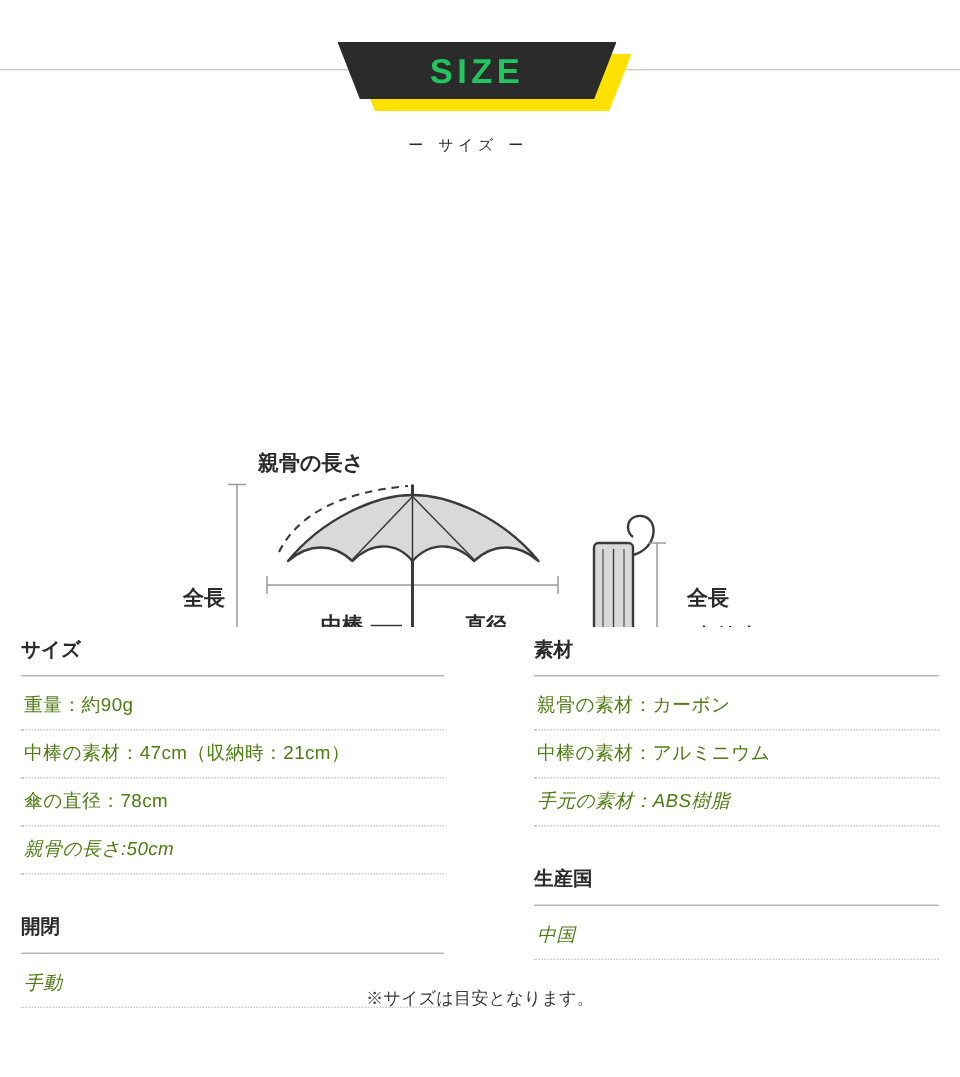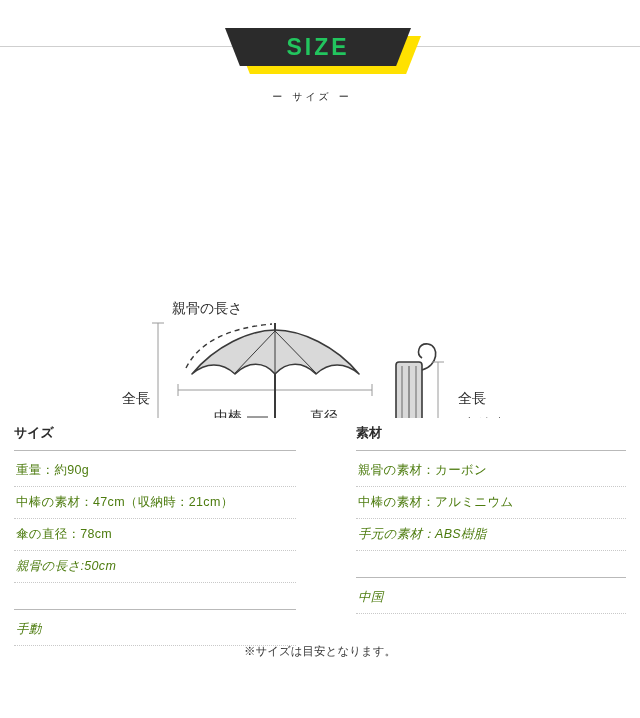--- a/index.html
+++ b/index.html
@@ -68,20 +68,21 @@
     color: #2b2b2b;
     margin-top: 12px;
   }
   .subtitle .dash { color: #2b2b2b; padding: 0 7px; }
 
   
   .illustration {
     position: relative;
     width: 522px;
     height: 300px;
+    font-weight: bold;
   }
   .illustration svg { display: block; }
 
   
   .specs {
     position: absolute;
     top: 424px;
     left: 0;
     width: 640px;
     display: flex;
@@ -108,21 +109,21 @@
     color: #4d7c0f;
     padding: 7px 2px 7px 2px;
     border-bottom: 1px dotted #c9c9c9;
     letter-spacing: 0.3px;
   }
   .row:last-child { border-bottom: 1px dotted #c9c9c9; font-style: italic; }
   .block { margin-bottom: 26px; }
 
   .note {
     position: absolute;
-    top: 644px;
+    top: 658px;
     left: 0; right: 0;
     text-align: center;
     font-size: 11.5px;
     color: #3a3a3a;
   }
 </style>
 </head>
 <body>
 
 <div class="page">
@@ -205,37 +206,39 @@
       <div class="block">
         <div class="sec-title">サイズ</div>
         <div class="sec-rule"></div>
         <div class="row">重量：約90g</div>
         <div class="row">中棒の素材：47cm（収納時：21cm）</div>
         <div class="row">傘の直径：78cm</div>
         <div class="row">親骨の長さ:50cm</div>
       </div>
 
       <div class="block">
+        <div class="sec-title">開閉</div>
         <div class="sec-rule"></div>
         <div class="row">手動</div>
       </div>
 
     </div>
 
     <div class="col right">
 
       <div class="block">
         <div class="sec-title">素材</div>
         <div class="sec-rule"></div>
         <div class="row">親骨の素材：カーボン</div>
         <div class="row">中棒の素材：アルミニウム</div>
         <div class="row">手元の素材：ABS樹脂</div>
       </div>
 
       <div class="block">
+        <div class="sec-title">生産国</div>
         <div class="sec-rule"></div>
         <div class="row">中国</div>
       </div>
 
     </div>
   </div>
 
   <div class="note">※サイズは目安となります。</div>
 
 </div>

